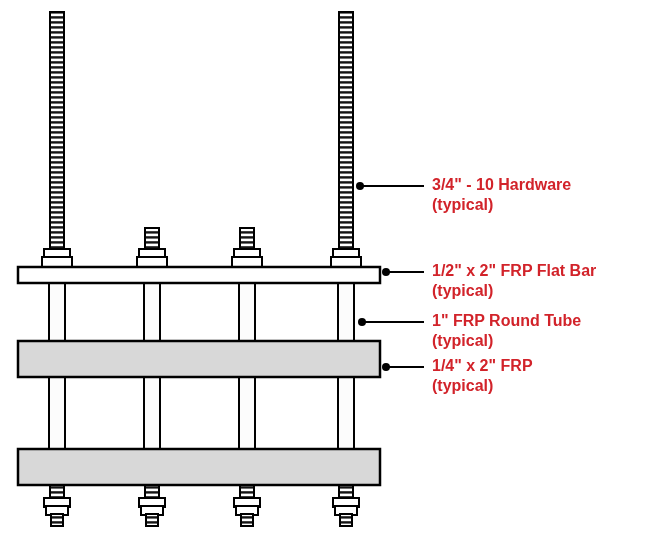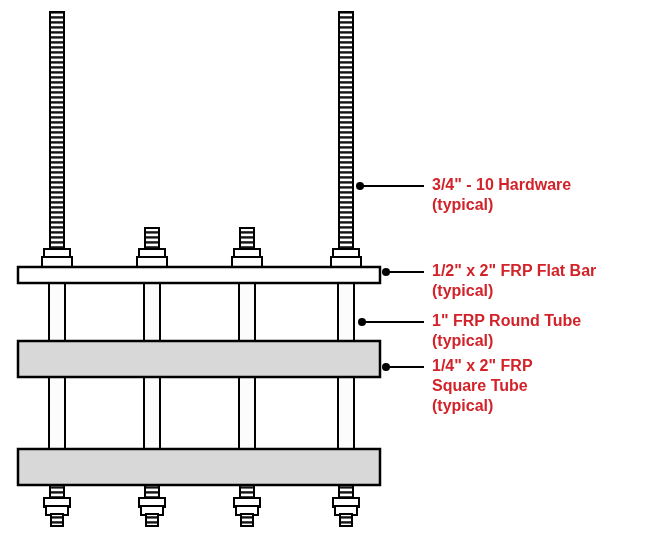--- a/index.html
+++ b/index.html
@@ -148,17 +148,16 @@
     <div>(typical)</div>
   </div>
 
   <div class="label" style="top:311px;">
     <div>1" FRP Round Tube</div>
     <div>(typical)</div>
   </div>
 
   <div class="label" style="top:356px;">
     <div>1/4" x 2" FRP</div>
-    <div>Square Tube</div>
     <div>(typical)</div>
   </div>
 
 </div>
 
 </body></html>

